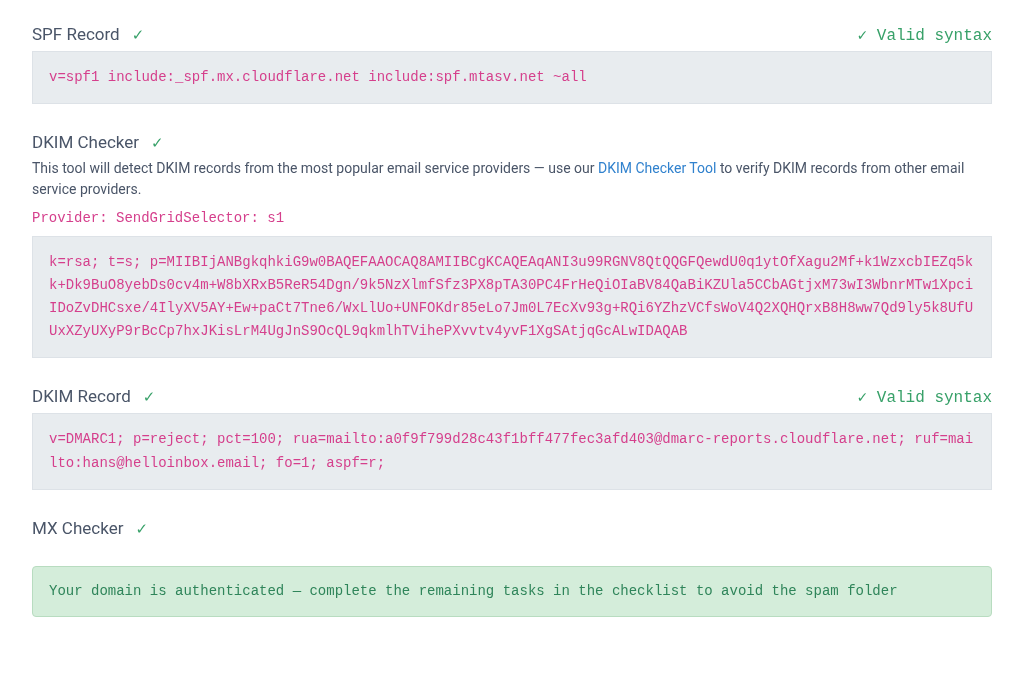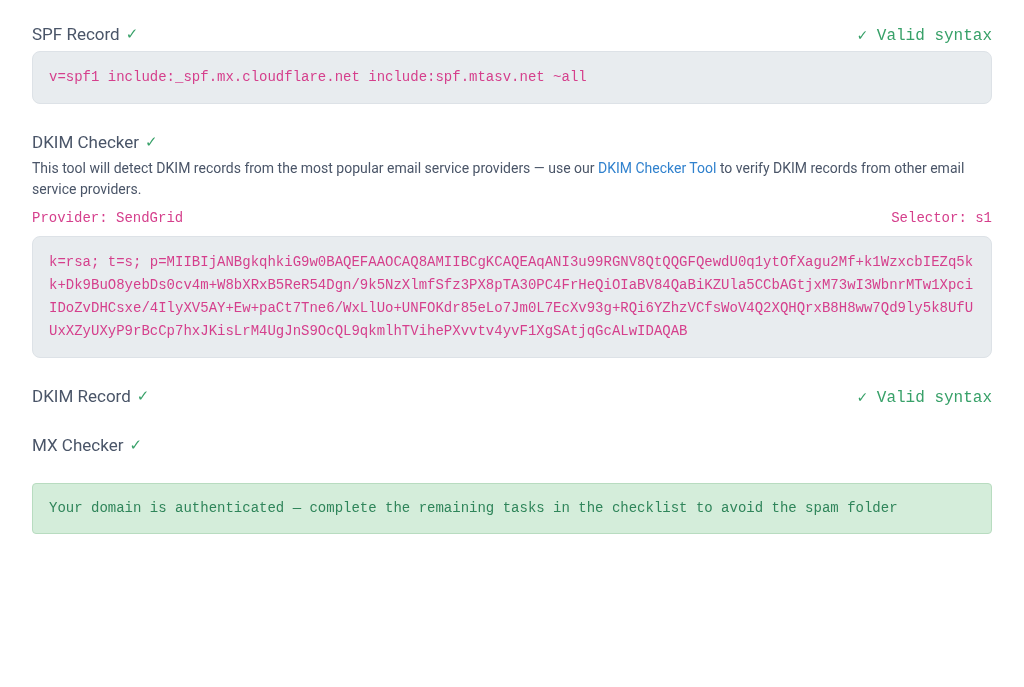--- a/index.html
+++ b/index.html
@@ -21,22 +21,22 @@
   display: flex;
   justify-content: space-between;
   align-items: baseline;
   margin-bottom: 6px;
 }
 .section-title {
   font-size: 17px;
   font-weight: 400;
   color: #4a5568;
   display: flex;
-  align-items: center;
-  gap: 6px;
+  align-items: flex-end;
+  gap: 12px;
 }
 .checkmark {
   color: #38a169;
   font-size: 15px;
 }
 .valid-syntax {
   font-family: "SFMono-Regular", Consolas, "Liberation Mono", Menlo, monospace;
   color: #38a169;
   font-size: 16px;
 }
@@ -45,30 +45,29 @@
   color: #4a5568;
   margin-bottom: 10px;
   line-height: 1.5;
 }
 .link {
   color: #3182ce;
   text-decoration: none;
 }
 .meta-row {
   display: flex;
-  justify-content: space-between;
   font-family: "SFMono-Regular", Consolas, "Liberation Mono", Menlo, monospace;
   font-size: 14px;
   color: #d53f8c;
   margin-bottom: 10px;
 }
 .code-box {
   background: #e8ecef;
   border: 1px solid #dde2e7;
-  border-radius: 8px;
+  border-radius: 0;
   padding: 14px 16px;
   font-family: "SFMono-Regular", Consolas, "Liberation Mono", Menlo, monospace;
   font-size: 14px;
   color: #d53f8c;
   line-height: 1.65;
   word-break: break-all;
   white-space: pre-wrap;
 }
 .success-box {
   background: #d4edda;
@@ -113,20 +112,21 @@
 </div>
 
 <div class="section">
   <div class="section-header">
     <div class="section-title">
       <span>DKIM Record</span>
       <span class="checkmark">✓</span>
     </div>
     <div class="valid-syntax">✓ Valid syntax</div>
   </div>
+  <div class="code-box">v=DMARC1; p=reject; pct=100; rua=mailto:a0f9f799d28c43f1bff477fec3afd403@dmarc-reports.cloudflare.net; ruf=mailto:hans@helloinbox.email; fo=1; aspf=r;</div>
 </div>
 
 <div class="section">
   <div class="section-header">
     <div class="section-title">
       <span>MX Checker</span>
       <span class="checkmark">✓</span>
     </div>
   </div>
 </div>

